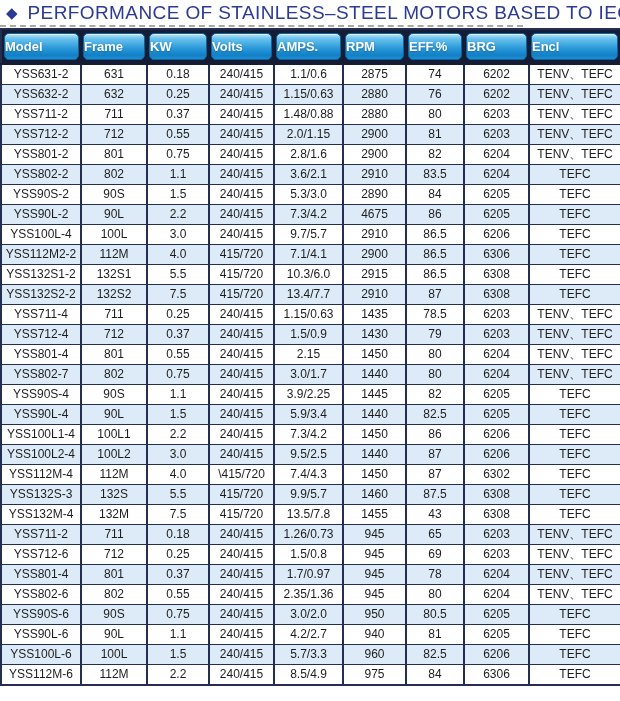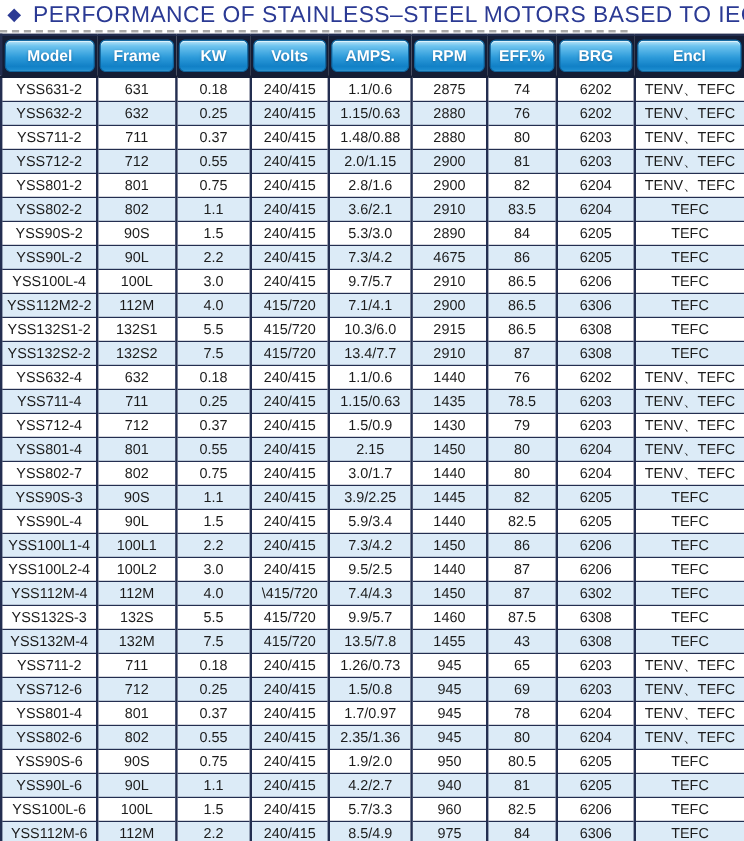--- a/index.html
+++ b/index.html
@@ -38,21 +38,21 @@
     padding: 3px 2px;
     border-bottom: 2px solid #141d35;
   }
   .hbtn {
     height: 25px; line-height: 25px;
     border-radius: 5px;
     border: 1px solid #0e639c;
     background: linear-gradient(180deg, #b9e4f8 0%, #6cc3ee 18%, #2d9bda 55%, #1180c6 85%, #1e8fd2 100%);
     box-shadow: inset 0 1px 0 rgba(255,255,255,0.55);
     color: #ffffff; font-weight: bold; font-size: 13px;
-    text-align: center;
+    text-align: left;
     text-shadow: 0 1px 2px rgba(10,60,110,0.45);
     overflow: hidden; white-space: nowrap;
   }
   tbody td {
     height: 19px; line-height: 19px;
     padding: 0 2px;
     font-size: 12px; color: #1c1c1c;
     text-align: center; white-space: nowrap;
     border-right: 2px solid #232e50;
     border-bottom: 1px solid #232e50;
@@ -241,31 +241,20 @@
           <td>132S2</td>
           <td>7.5</td>
           <td>415/720</td>
           <td>13.4/7.7</td>
           <td>2910</td>
           <td>87</td>
           <td>6308</td>
           <td>TEFC</td>
         </tr>
         <tr>
-          <td>YSS632-4</td>
-          <td>632</td>
-          <td>0.18</td>
-          <td>240/415</td>
-          <td>1.1/0.6</td>
-          <td>1440</td>
-          <td>76</td>
-          <td>6202</td>
-          <td>TENV、TEFC</td>
-        </tr>
-        <tr>
           <td>YSS711-4</td>
           <td>711</td>
           <td>0.25</td>
           <td>240/415</td>
           <td>1.15/0.63</td>
           <td>1435</td>
           <td>78.5</td>
           <td>6203</td>
           <td>TENV、TEFC</td>
         </tr>
@@ -296,21 +285,21 @@
           <td>802</td>
           <td>0.75</td>
           <td>240/415</td>
           <td>3.0/1.7</td>
           <td>1440</td>
           <td>80</td>
           <td>6204</td>
           <td>TENV、TEFC</td>
         </tr>
         <tr>
-          <td>YSS90S-3</td>
+          <td>YSS90S-4</td>
           <td>90S</td>
           <td>1.1</td>
           <td>240/415</td>
           <td>3.9/2.25</td>
           <td>1445</td>
           <td>82</td>
           <td>6205</td>
           <td>TEFC</td>
         </tr>
         <tr>
@@ -421,21 +410,21 @@
           <td>945</td>
           <td>80</td>
           <td>6204</td>
           <td>TENV、TEFC</td>
         </tr>
         <tr>
           <td>YSS90S-6</td>
           <td>90S</td>
           <td>0.75</td>
           <td>240/415</td>
-          <td>1.9/2.0</td>
+          <td>3.0/2.0</td>
           <td>950</td>
           <td>80.5</td>
           <td>6205</td>
           <td>TEFC</td>
         </tr>
         <tr>
           <td>YSS90L-6</td>
           <td>90L</td>
           <td>1.1</td>
           <td>240/415</td>

